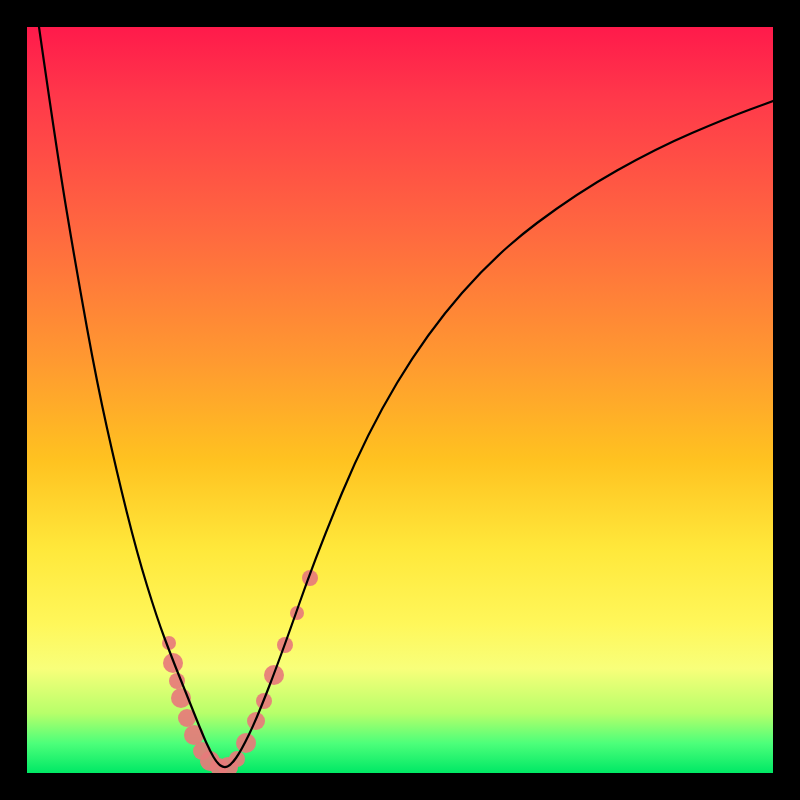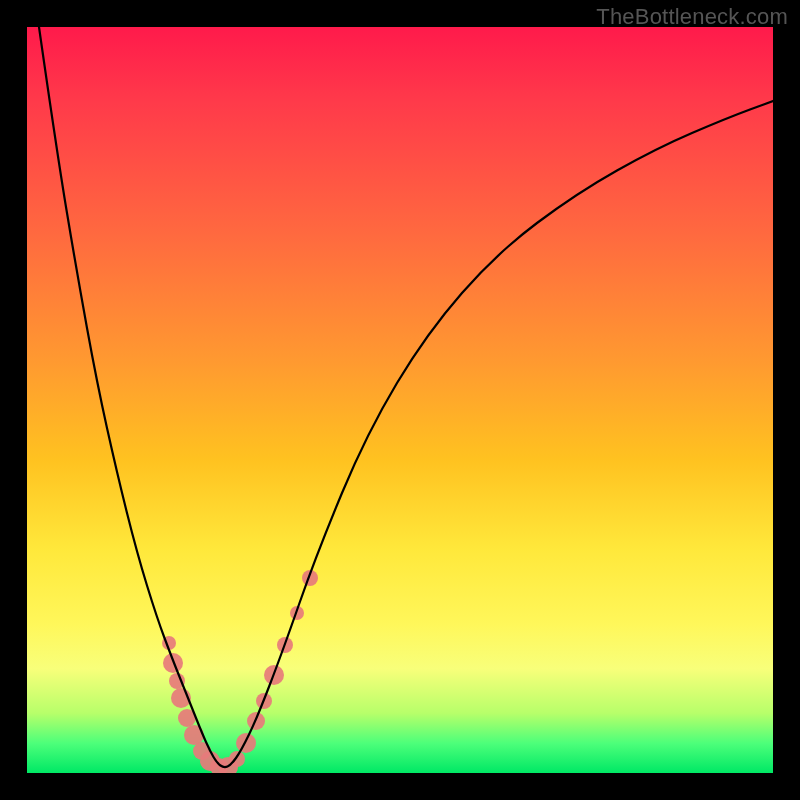--- a/index.html
+++ b/index.html
@@ -79,14 +79,13 @@
           <circle cx="229" cy="694" r="9" fill="#e77b7b" fill-opacity="0.92"></circle>
           <circle cx="237" cy="674" r="8" fill="#e77b7b" fill-opacity="0.92"></circle>
           <circle cx="247" cy="648" r="10" fill="#e77b7b" fill-opacity="0.92"></circle>
           <circle cx="258" cy="618" r="8" fill="#e77b7b" fill-opacity="0.92"></circle>
           <circle cx="270" cy="586" r="7" fill="#e77b7b" fill-opacity="0.92"></circle>
           <circle cx="283" cy="551" r="8" fill="#e77b7b" fill-opacity="0.92"></circle>
         </g>
       <path id="curve-path" fill="none" stroke="#000" stroke-width="2.2" stroke-linecap="round" d="M 12 0 Q 30 126 40 186 Q 50 246 60 301 Q 70 356 80 401 Q 90 446 100 486 Q 110 526 120 558.5 Q 130 591 137.5 611 Q 145 631 150 643.5 Q 155 656 160 668.5 Q 165 681 170 693.5 Q 175 706 179 715 Q 183 724 186.5 730 Q 190 736 193.5 738.5 Q 197 741 200.5 739.5 Q 204 738 209 731 Q 214 724 222 707.5 Q 230 691 242.5 658.5 Q 255 626 272.5 576 Q 290 526 315 466 Q 340 406 370 356 Q 400 306 435 266 Q 470 226 510 196 Q 550 166 590 143.5 Q 630 121 665 106 Q 700 91 723 82.5 T 746 74"></path>
     </svg>
   </div>
-  <div class="watermark">TheBottleneck.com</div>
 </div>
 
 </body></html>

